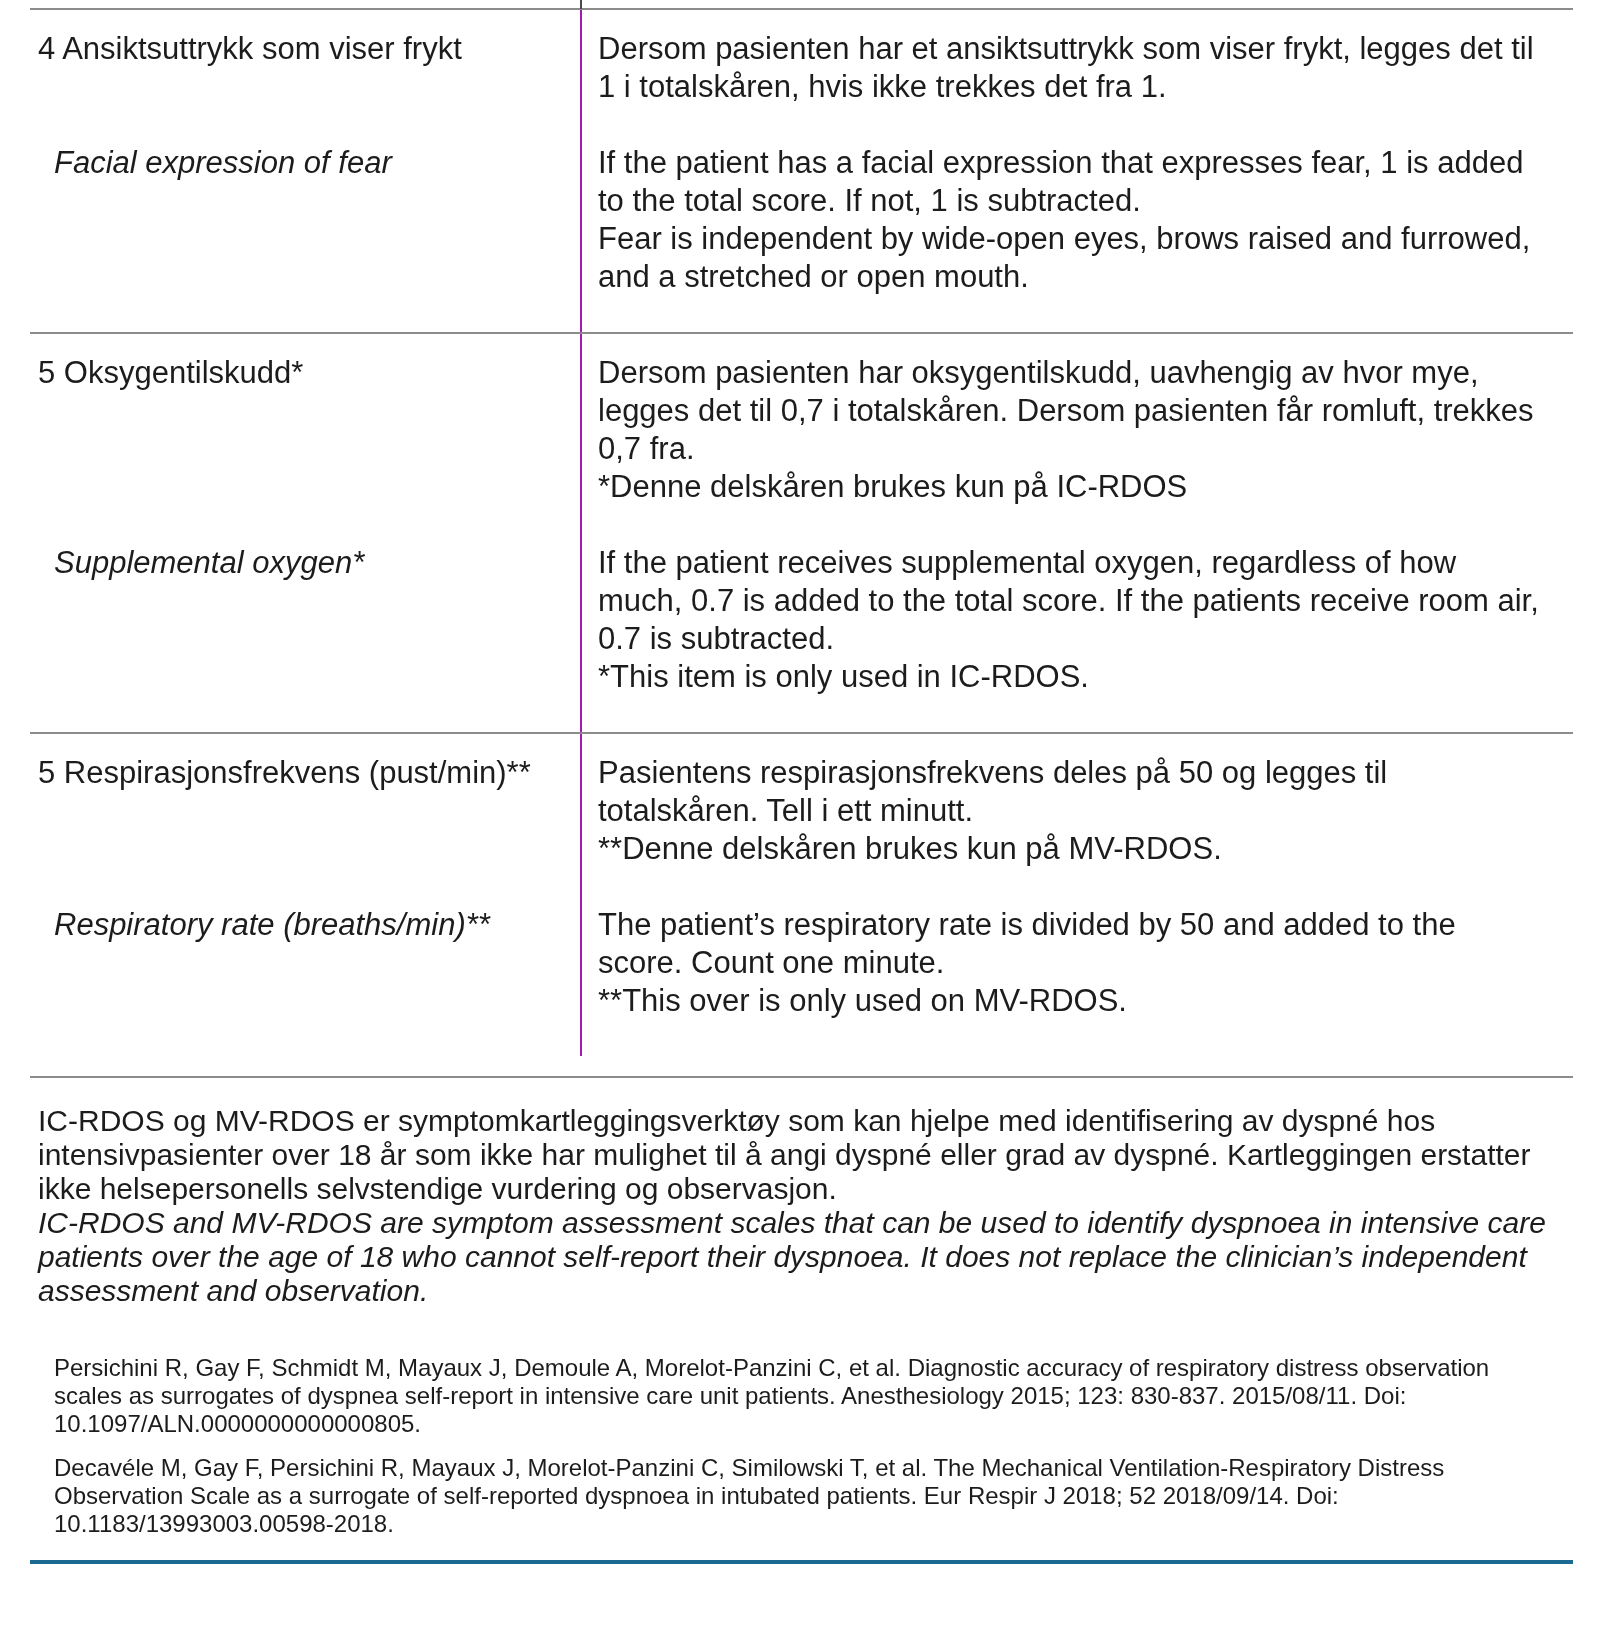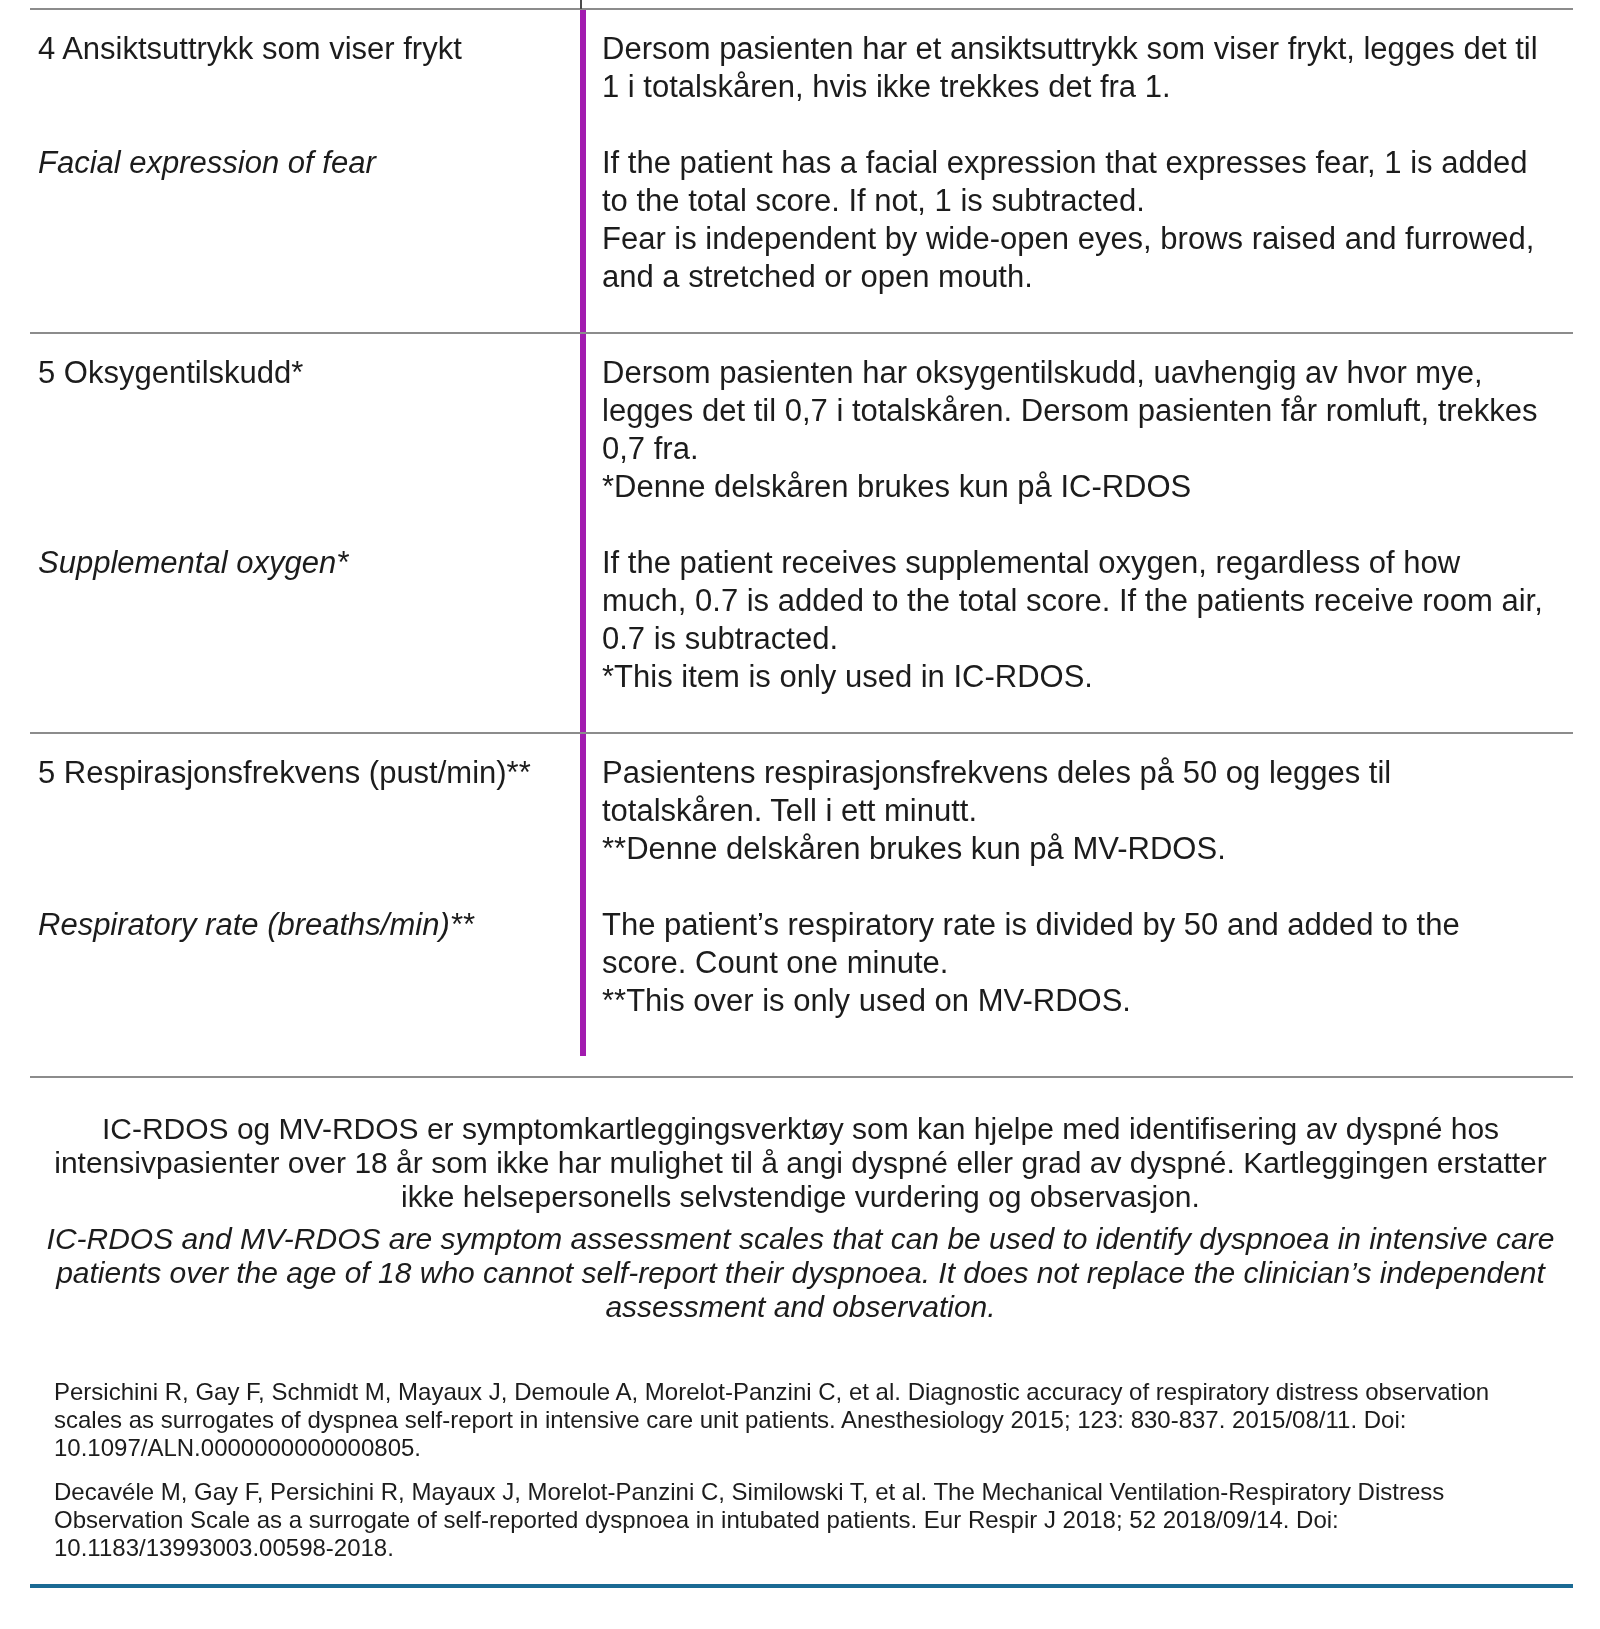--- a/index.html
+++ b/index.html
@@ -46,50 +46,50 @@
     font-size: 31px;
     line-height: 38px;
   }
   .cell.label {
     grid-column: 1;
     padding: 20px 30px 0 8px;
     box-sizing: border-box;
   }
   .cell.text {
     grid-column: 2;
-    border-left: 6px solid #a21caf;
+    border-left: 2px solid #a21caf;
     padding: 20px 30px 0 16px;
     box-sizing: border-box;
   }
   .cell.no.text {
     padding-bottom: 38px; 
   }
   .cell.en.label {
     font-style: italic;
     padding-top: 0;
+    margin-left: 16px;
   }
   .cell.en.text {
     padding-top: 0;
     padding-bottom: 36px;
   }
   .section-divider {
     border-top: 2px solid #8c8c8c;
     margin: 0;
   }
   .footer-note {
     padding: 26px 10px 0 8px;
     font-size: 30px;
     line-height: 34px;
   }
   .footer-note .en {
     font-style: italic;
   }
   .footer-note p {
-    margin: 8px;
-    text-align: center;
+    margin: 0;
   }
   .references {
     padding: 30px 10px 0 8px;
     font-size: 24px;
     line-height: 28px;
   }
   .references p {
     margin: 16px;
   }
   .bottom-accent-rule {

